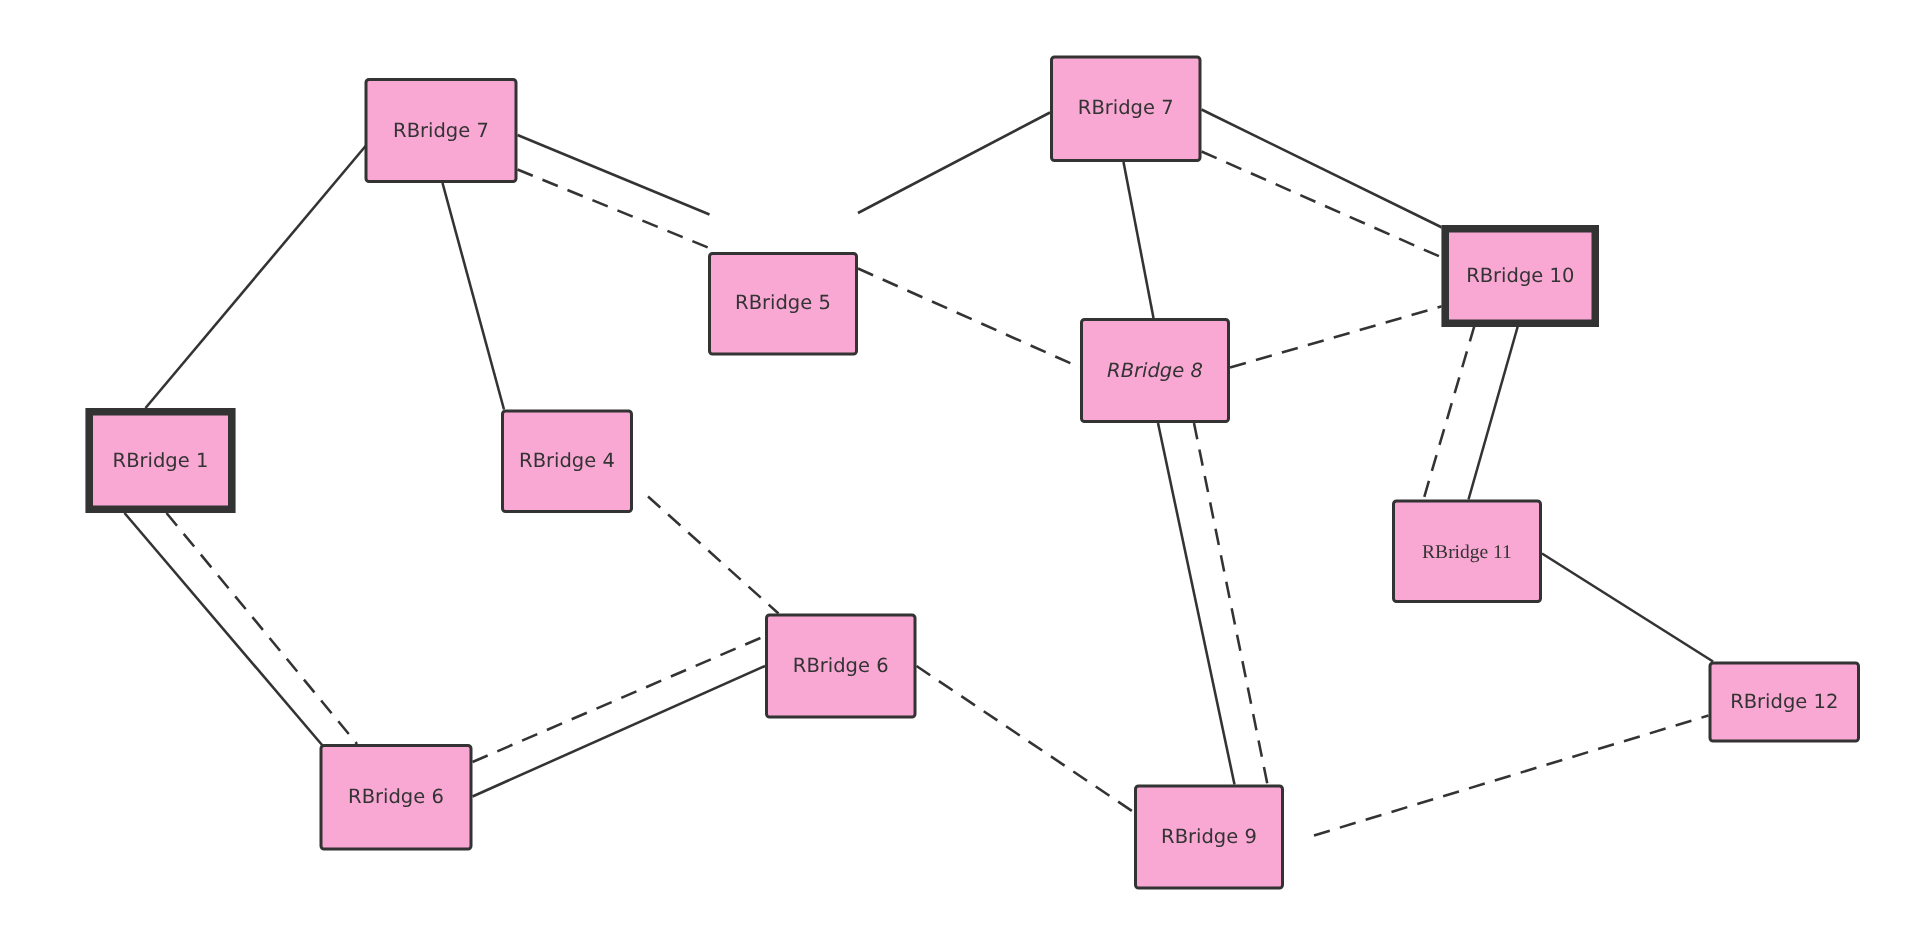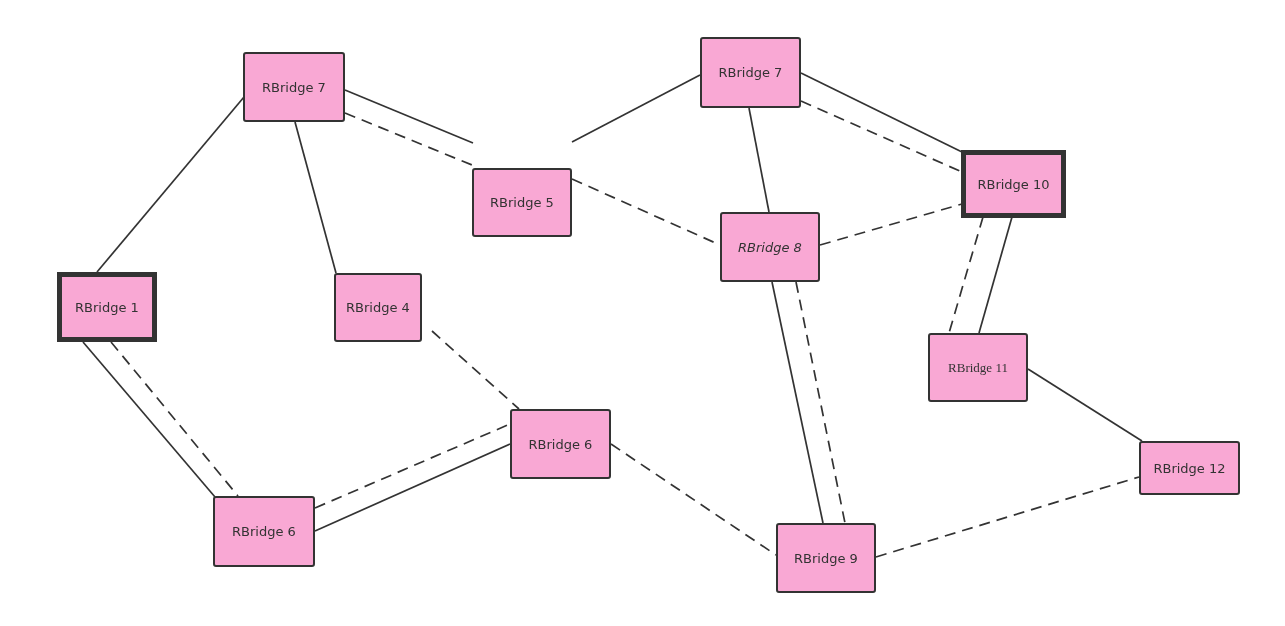--- a/index.html
+++ b/index.html
@@ -95,21 +95,21 @@
       </div>
       <div class="node" style="left: 510px; top: 409px; width: 101px; height: 70px; border-color: rgb(51, 51, 51); color: rgb(51, 51, 51);">
         <span>RBridge 6</span>
       </div>
       <div class="node" style="left: 700px; top: 37px; width: 101px; height: 71px; border-color: rgb(51, 51, 51); color: rgb(51, 51, 51);">
         <span>RBridge 7</span>
       </div>
       <div class="node" style="left: 720px; top: 212px; width: 100px; height: 70px; border-color: rgb(51, 51, 51); color: rgb(51, 51, 51); font-style: italic;">
         <span>RBridge 8</span>
       </div>
-      <div class="node" style="left: 776px; top: 523px; width: 100px; height: 70px; border-color: rgb(51, 51, 51); color: rgb(51, 51, 51);">
+      <div class="node" style="left: 756px; top: 523px; width: 100px; height: 70px; border-color: rgb(51, 51, 51); color: rgb(51, 51, 51);">
         <span>RBridge 9</span>
       </div>
       <div class="node emphasized" style="left: 961px; top: 150px; width: 105px; height: 68px; border-color: rgb(51, 51, 51); color: rgb(51, 51, 51);">
         <span>RBridge 10</span>
       </div>
       <div class="node" style="left: 928px; top: 333px; width: 100px; height: 69px; border-color: rgb(51, 51, 51); color: rgb(51, 51, 51); font-family: Liberation Serif, serif;">
         <span>RBridge 11</span>
       </div>
       <div class="node" style="left: 1139px; top: 441px; width: 101px; height: 54px; border-color: rgb(51, 51, 51); color: rgb(51, 51, 51);">
         <span>RBridge 12</span>

